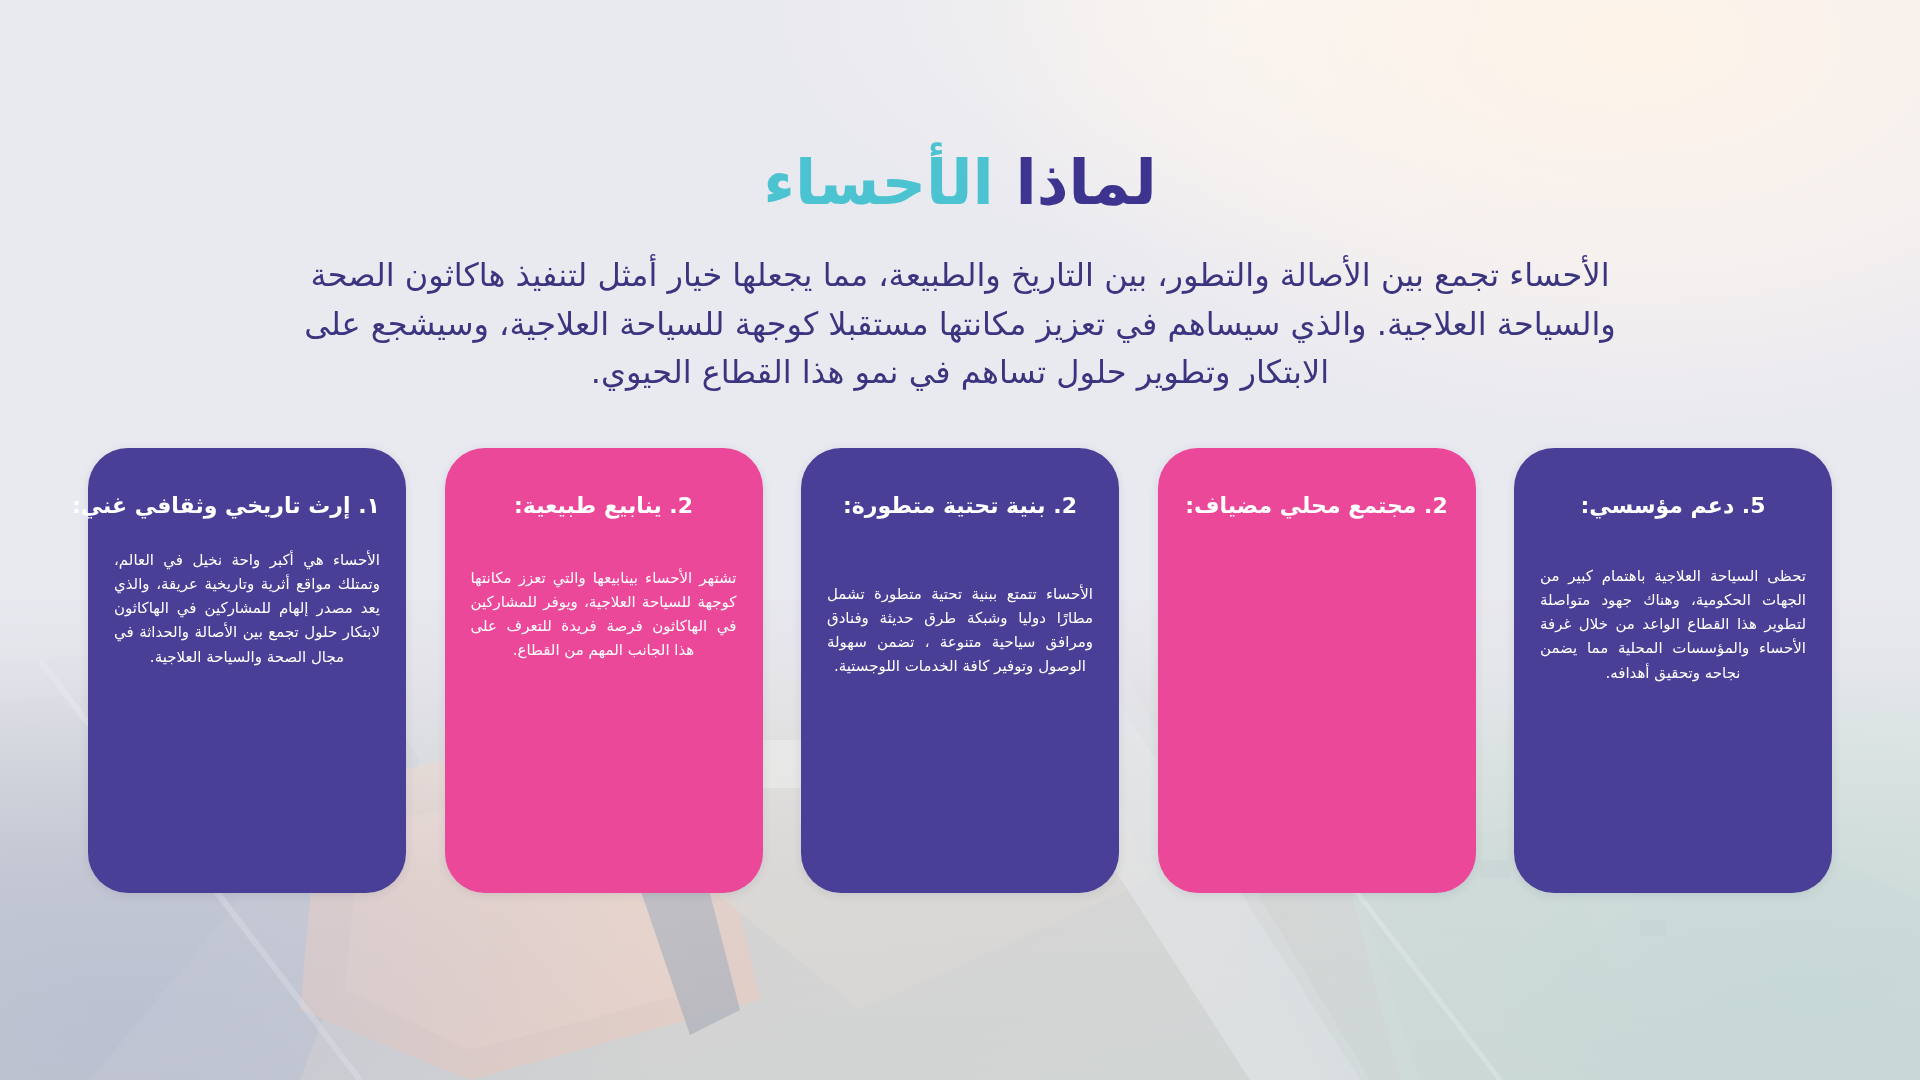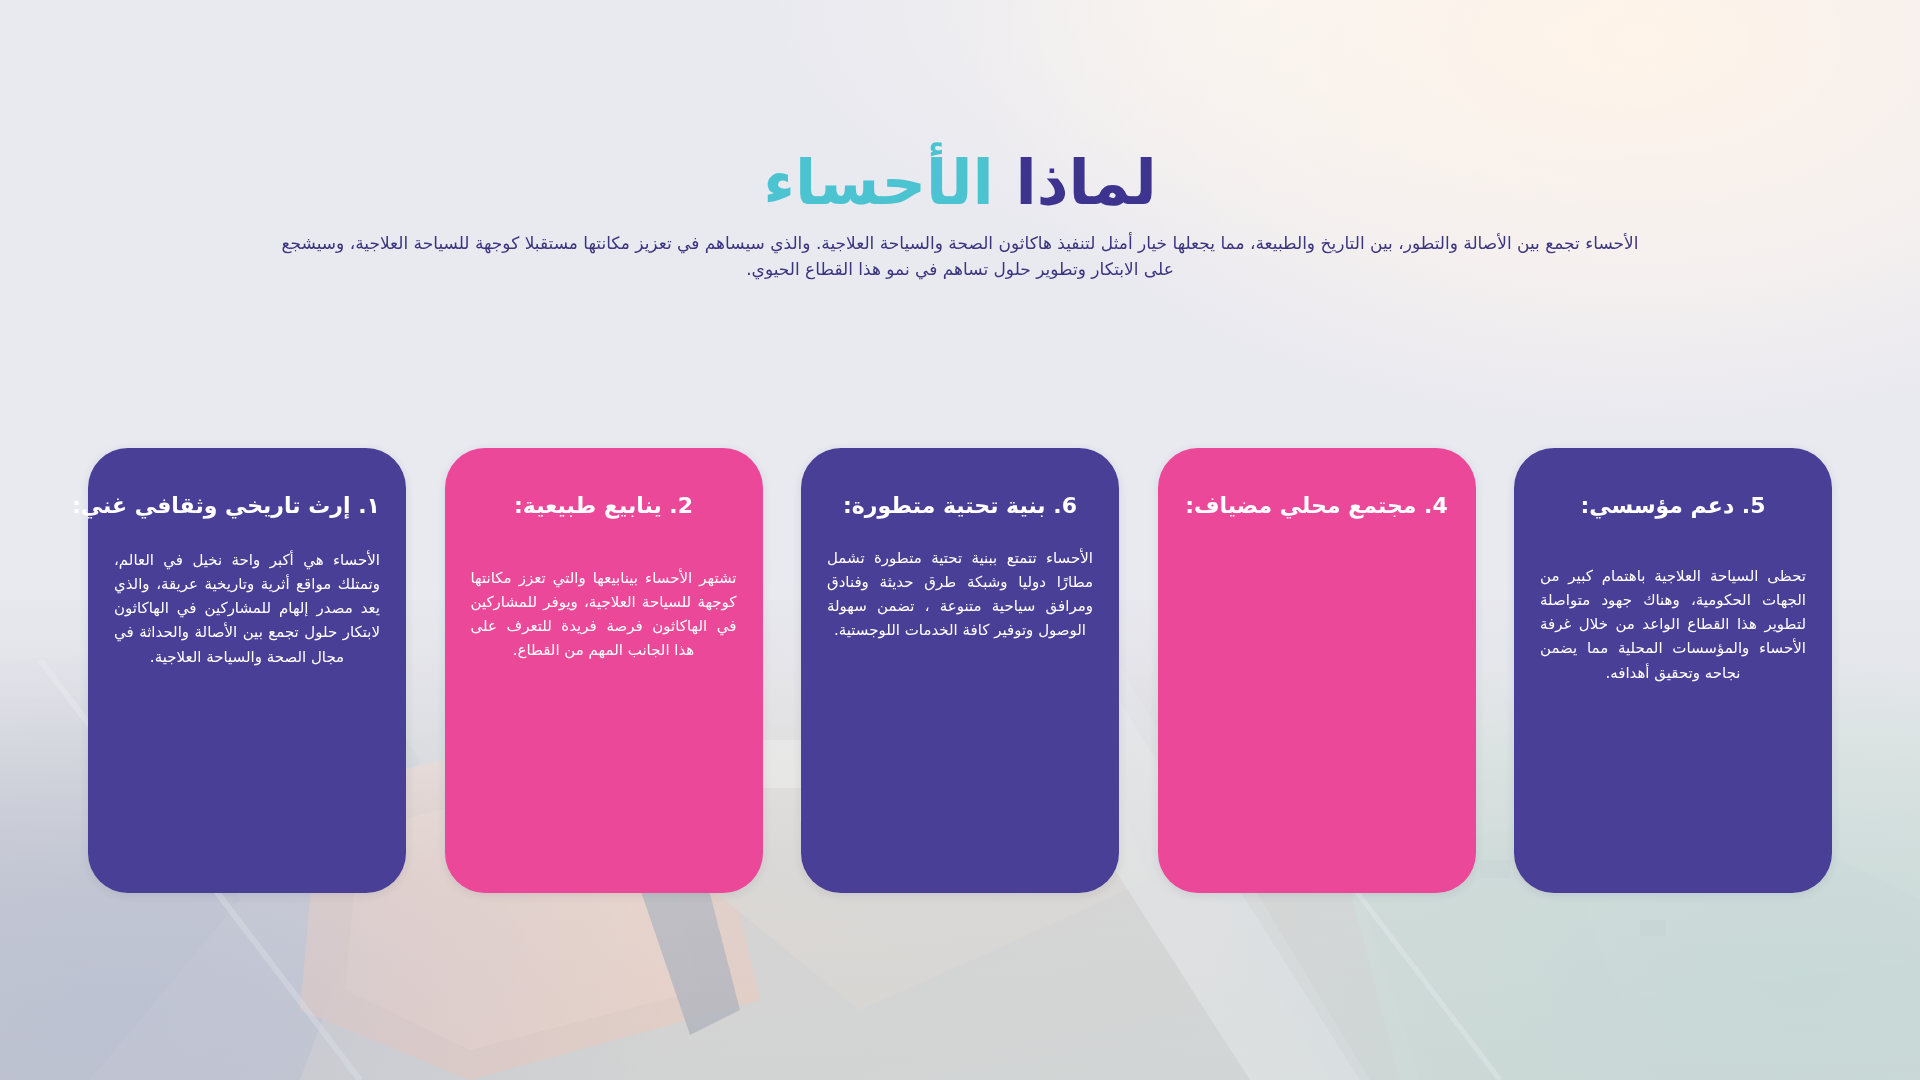--- a/index.html
+++ b/index.html
@@ -84,23 +84,23 @@
     font-weight: 700;
     letter-spacing: -0.5px;
     line-height: 1.05;
     direction: rtl;
     white-space: nowrap;
   }
   .title-a { color: #3d3490; }
   .title-b { color: #4cc3d0; }
 
   .subtitle {
-    margin: 16px auto 0 auto;
+    margin: 36px auto 0 auto;
     width: 1380px;
-    font-size: 17px;
+    font-size: 32px;
     line-height: 1.52;
     color: #3b3580;
     text-align: center;
     direction: rtl;
     font-weight: 400;
   }
 
   
   .cards {
     position: absolute;
@@ -146,21 +146,21 @@
     color: #ffffff;
     margin: 0;
     direction: rtl;
   }
   .card.teal .card-body,
   .card.teal .card-title { color: #ffffff; }
 
   
   .card[data-index="0"] .card-body { margin-top: 2px; }
   .card[data-index="1"] .card-body { margin-top: 20px; }
-  .card[data-index="2"] .card-body { }
+  .card[data-index="2"] .card-body { margin-top: 36px; }
   .card[data-index="3"] .card-body { margin-top: 40px; }
   .card[data-index="4"] .card-body { margin-top: 18px; }
 </style>
 </head>
 <body>
 
 <div id="slide">
 
   <div class="bg-photo">
     <svg width="1920" height="1080" viewBox="0 0 1920 1080" preserveAspectRatio="none" aria-hidden="true">
@@ -232,26 +232,26 @@
       <div class="card-title">١. إرث تاريخي وثقافي غني:</div>
       <div class="card-body">الأحساء هي أكبر واحة نخيل في العالم، وتمتلك مواقع أثرية وتاريخية عريقة، والذي يعد مصدر إلهام للمشاركين في الهاكاثون لابتكار حلول تجمع بين الأصالة والحداثة في مجال الصحة والسياحة العلاجية.</div>
     </div>
 
     <div class="card teal" data-index="1">
       <div class="card-title">2. ينابيع طبيعية:</div>
       <div class="card-body">تشتهر الأحساء بينابيعها والتي تعزز مكانتها كوجهة للسياحة العلاجية، ويوفر للمشاركين في الهاكاثون فرصة فريدة للتعرف على هذا الجانب المهم من القطاع.</div>
     </div>
 
     <div class="card purple" data-index="2">
-      <div class="card-title">6. بنية تحتية متطورة:</div>
+      <div class="card-title">2. بنية تحتية متطورة:</div>
       <div class="card-body">الأحساء تتمتع ببنية تحتية متطورة تشمل مطارًا دوليا وشبكة طرق حديثة وفنادق ومرافق سياحية متنوعة ، تضمن سهولة الوصول وتوفير كافة الخدمات اللوجستية.</div>
     </div>
 
     <div class="card teal" data-index="3">
-      <div class="card-title">4. مجتمع محلي مضياف:</div>
+      <div class="card-title">2. مجتمع محلي مضياف:</div>
     </div>
 
     <div class="card purple" data-index="4">
       <div class="card-title">5. دعم مؤسسي:</div>
       <div class="card-body">تحظى السياحة العلاجية باهتمام كبير من الجهات الحكومية، وهناك جهود متواصلة لتطوير هذا القطاع الواعد من خلال غرفة الأحساء والمؤسسات المحلية مما يضمن نجاحه وتحقيق أهدافه.</div>
     </div>
 
   </div>
 </div>
 

